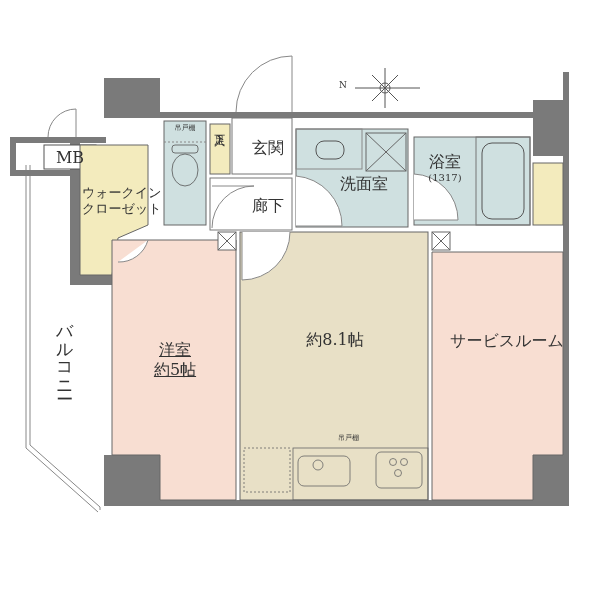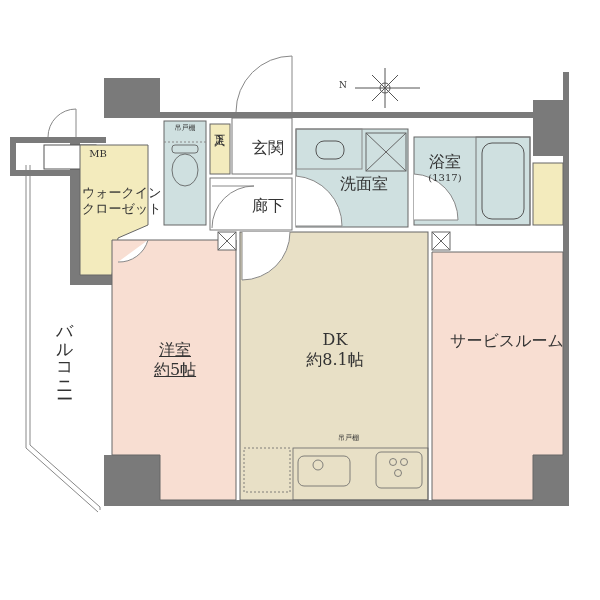--- a/index.html
+++ b/index.html
@@ -1,20 +1,20 @@
 <!DOCTYPE html>
 <html><head>
 <meta charset="utf-8">
 <style>
   html,body{margin:0;padding:0;background:#ffffff;}
   body{width:600px;height:600px;overflow:hidden;position:relative;font-family:"DejaVu Serif","Liberation Serif",serif;}
   svg{position:absolute;left:0;top:0;}
   .lbl{position:absolute;color:#333;text-align:center;white-space:nowrap;line-height:1.25;}
   .big{font-size:16px;}
-  .mid{font-size:10px;margin-left:28px;}
+  .mid{font-size:16px;}
   .xs{font-size:7px;text-align:center;}
   .vert{writing-mode:vertical-rl;text-orientation:upright;}
 </style>
 </head>
 <body>
 
 <svg width="600" height="600" viewBox="0 0 600 600">
 
   <g fill="none" stroke="#888" stroke-width="1">
     <polyline points="30,165 30,445 100,507 100,510"></polyline>
@@ -118,20 +118,19 @@
 <div class="lbl big" style="left:340px;top:174px;">洗面室</div>
 <div class="lbl" style="left:420px;top:152px;width:50px;">
   <div class="big">浴室</div>
   <div style="font-size:10px;">(1317)</div>
 </div>
 <div class="lbl big" style="left:125px;top:340px;width:100px;text-decoration:underline;">
   <div>洋室</div>
   <div>約5帖</div>
 </div>
 <div class="lbl big" style="left:280px;top:330px;width:110px;">
-  <div>DK</div>
   <div>約8.1帖</div>
 </div>
 <div class="lbl xs" style="left:338px;top:434px;">吊戸棚</div>
 <div class="lbl big" style="left:432px;top:296px;width:150px;margin-top:35px;">
   <div>サービスルーム</div>
 </div>
 <div class="lbl vert" style="left:54px;top:312px;font-size:17px;">バルコニー</div>
 
 </body></html>

